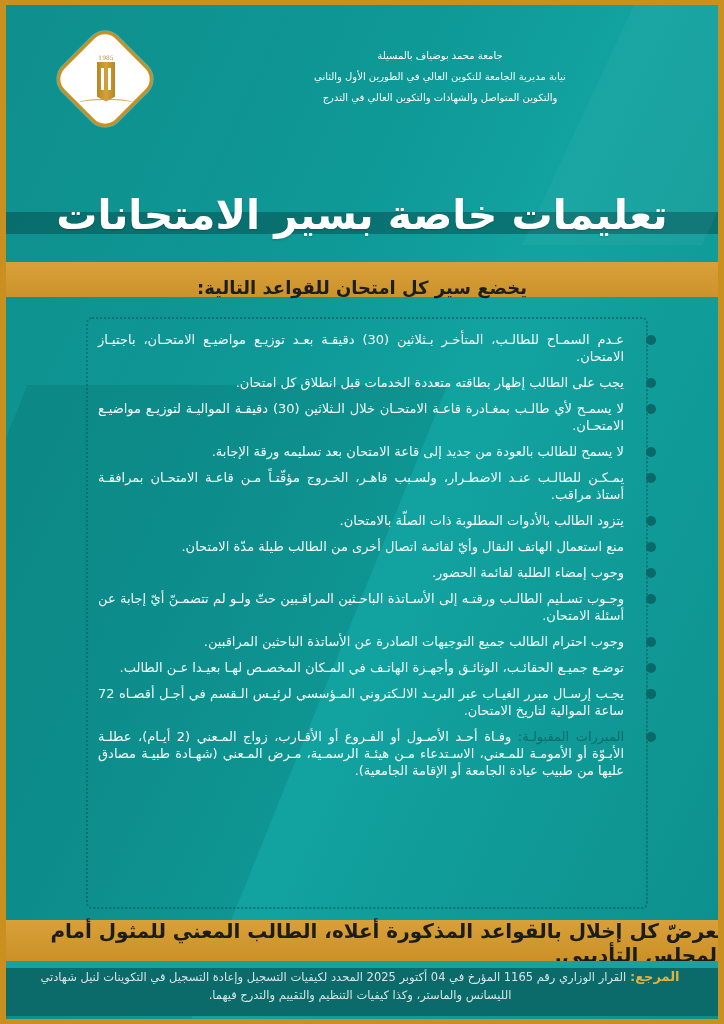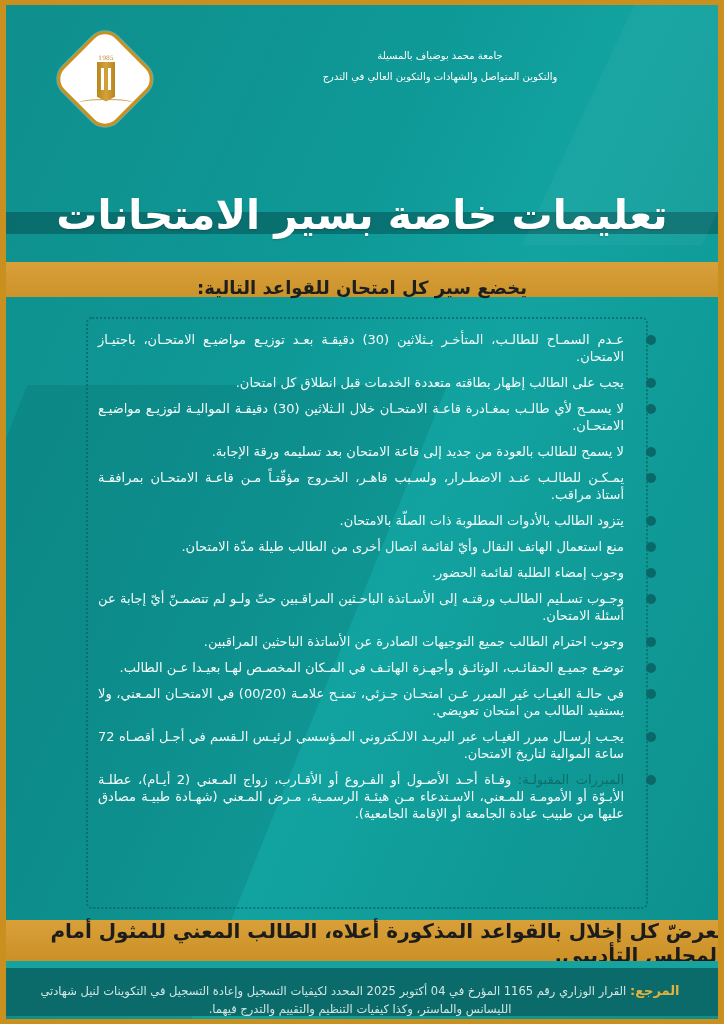--- a/index.html
+++ b/index.html
@@ -177,21 +177,21 @@
     }
     .ref-strip {
       position: absolute;
       left: 0; right: 0; top: 956px; height: 10px;
       background: #16a3a0;
     }
     .ref-box {
       position: absolute;
       left: 0; right: 0; top: 963px; height: 48px;
       background: #0b6b6b;
-      padding: 14px 18px 0 14px;
+      padding: 0 18px 0 14px;
       text-align: center;
     }
     .ref-text {
       font-size: 11.5px;
       line-height: 18px;
       color: #d4e6e4;
     }
     .ref-label {
       color: #e3b23c;
       font-weight: bold;
@@ -208,20 +208,21 @@
       <div class="logo-diamond"></div>
       <div class="logo-inner">
         <span class="logo-year">1985</span>
         <div class="logo-tower"></div>
         <div class="logo-book"></div>
       </div>
     </div>
 
     <div class="univ-lines">
       <div class="univ-line">جامعة محمد بوضياف  بالمسيلة</div>
+      <div class="univ-line">نيابة مديرية الجامعة للتكوين العالي في الطورين الأول والثاني</div>
       <div class="univ-line">والتكوين المتواصل والشهادات والتكوين العالي في التدرج</div>
     </div>
 
     <div class="title-band"></div>
     <h1 class="main-title">تعليمات خاصة بسير الامتحانات</h1>
   </div>
 
   <div class="subtitle-band">
     <h2 class="subtitle-text">يخضع سير كل امتحان للقواعد التالية:</h2>
   </div>
@@ -268,21 +269,20 @@
     <li class="rule">
       <span class="rule-dot"></span>
       <span>وجوب احترام الطالب جميع التوجيهات الصادرة عن الأساتذة الباحثين المراقبين.</span>
     </li>
     <li class="rule">
       <span class="rule-dot"></span>
       <span>توضـع جميـع الحقائـب، الوثائـق وأجهـزة الهاتـف في المـكان المخصـص لهـا بعيـدا عـن الطالب.</span>
     </li>
     <li class="rule">
       <span class="rule-dot"></span>
-      <span>في حالـة الغيـاب غير المبرر عـن امتحـان جـزئي، تمنـح علامـة (00/20) في الامتحـان المـعني، ولا يستفيد الطالب من امتحان تعويضي.</span>
     </li>
     <li class="rule">
       <span class="rule-dot"></span>
       <span>يجـب إرسـال مبرر الغيـاب عبر البريـد الالـكتروني المـؤسسي لرئيـس الـقسم في أجـل أقصـاه 72 ساعة الموالية لتاريخ الامتحان.</span>
     </li>
     <li class="rule">
       <span class="rule-dot"></span>
       <span class="rule-label">المبررات المقبولـة:</span><span> وفـاة أحـد الأصـول أو الفـروع أو الأقـارب، زواج المـعني (2 أيـام)، عطلـة الأبـوّة أو الأمومـة للمـعني، الاسـتدعاء مـن هيئـة الرسمـية، مـرض المـعني (شهـادة طبيـة مصادق عليها من طبيب عيادة الجامعة أو الإقامة الجامعية).</span>
     </li>
   </ul>

